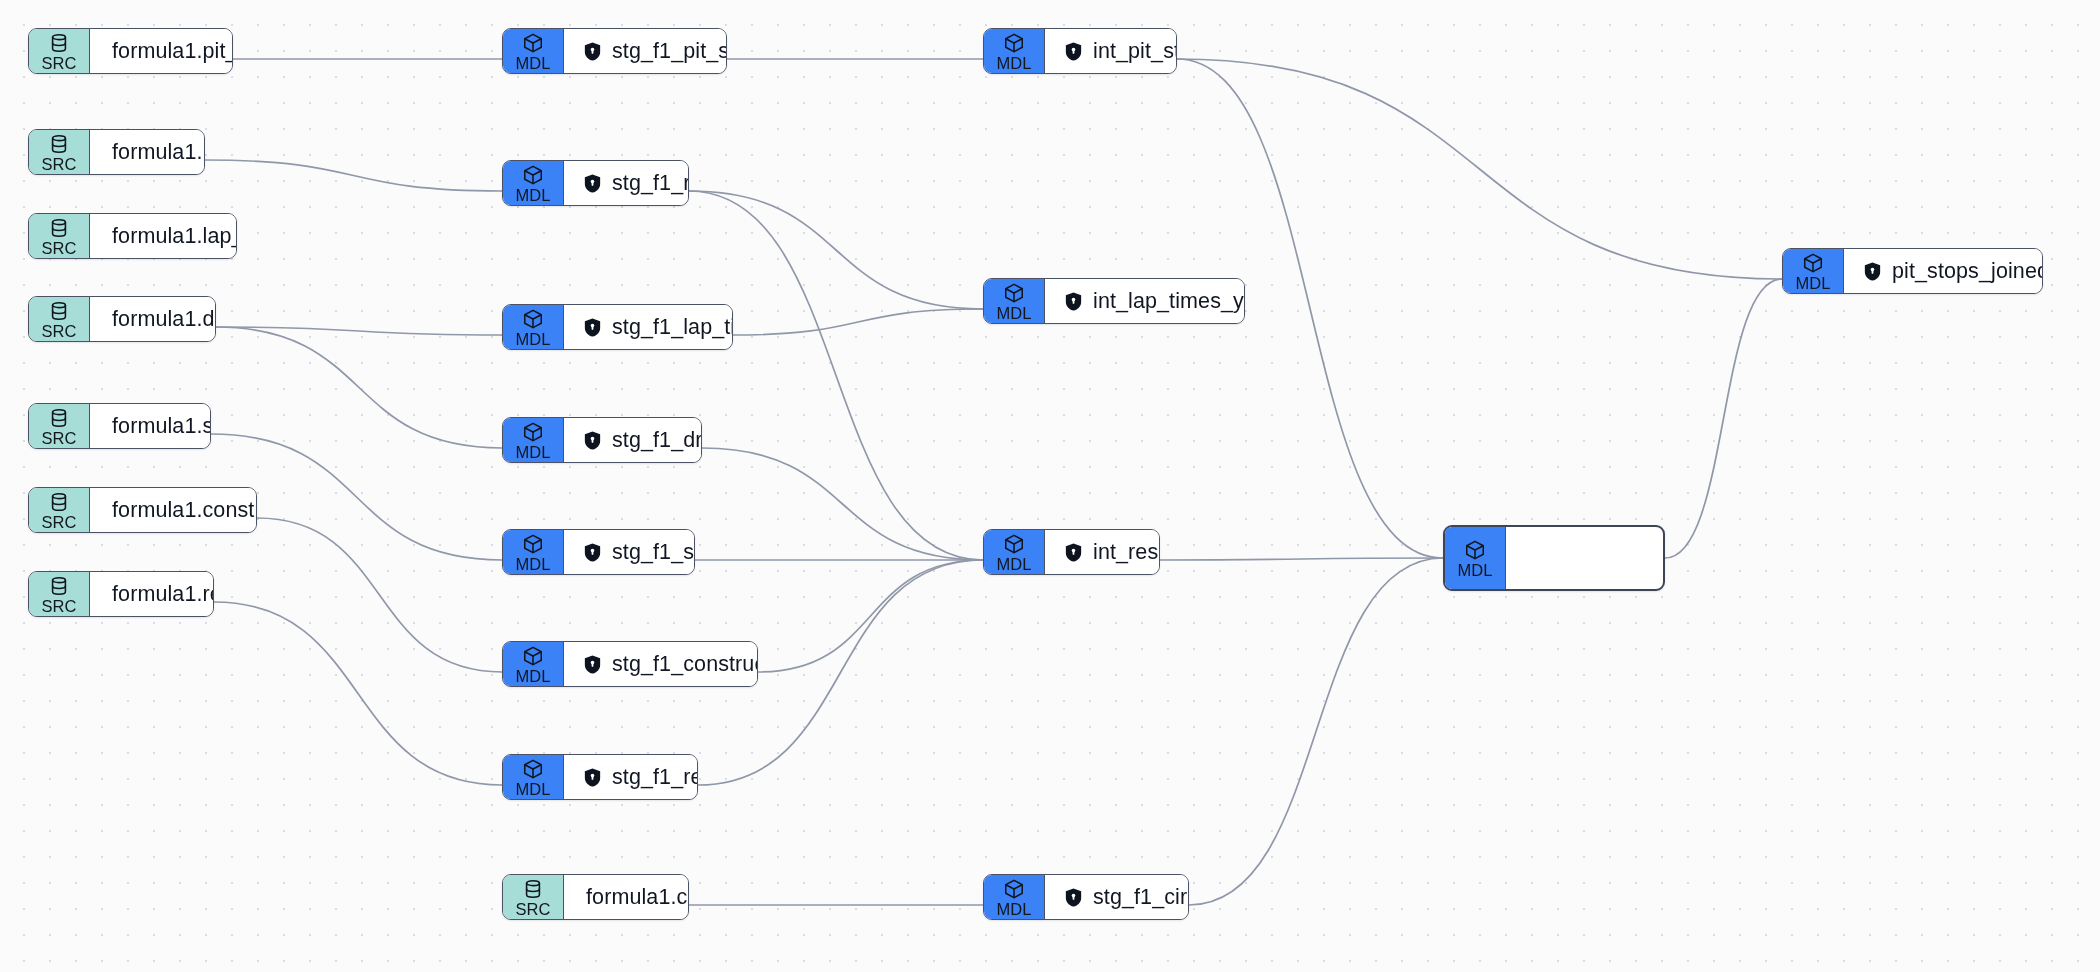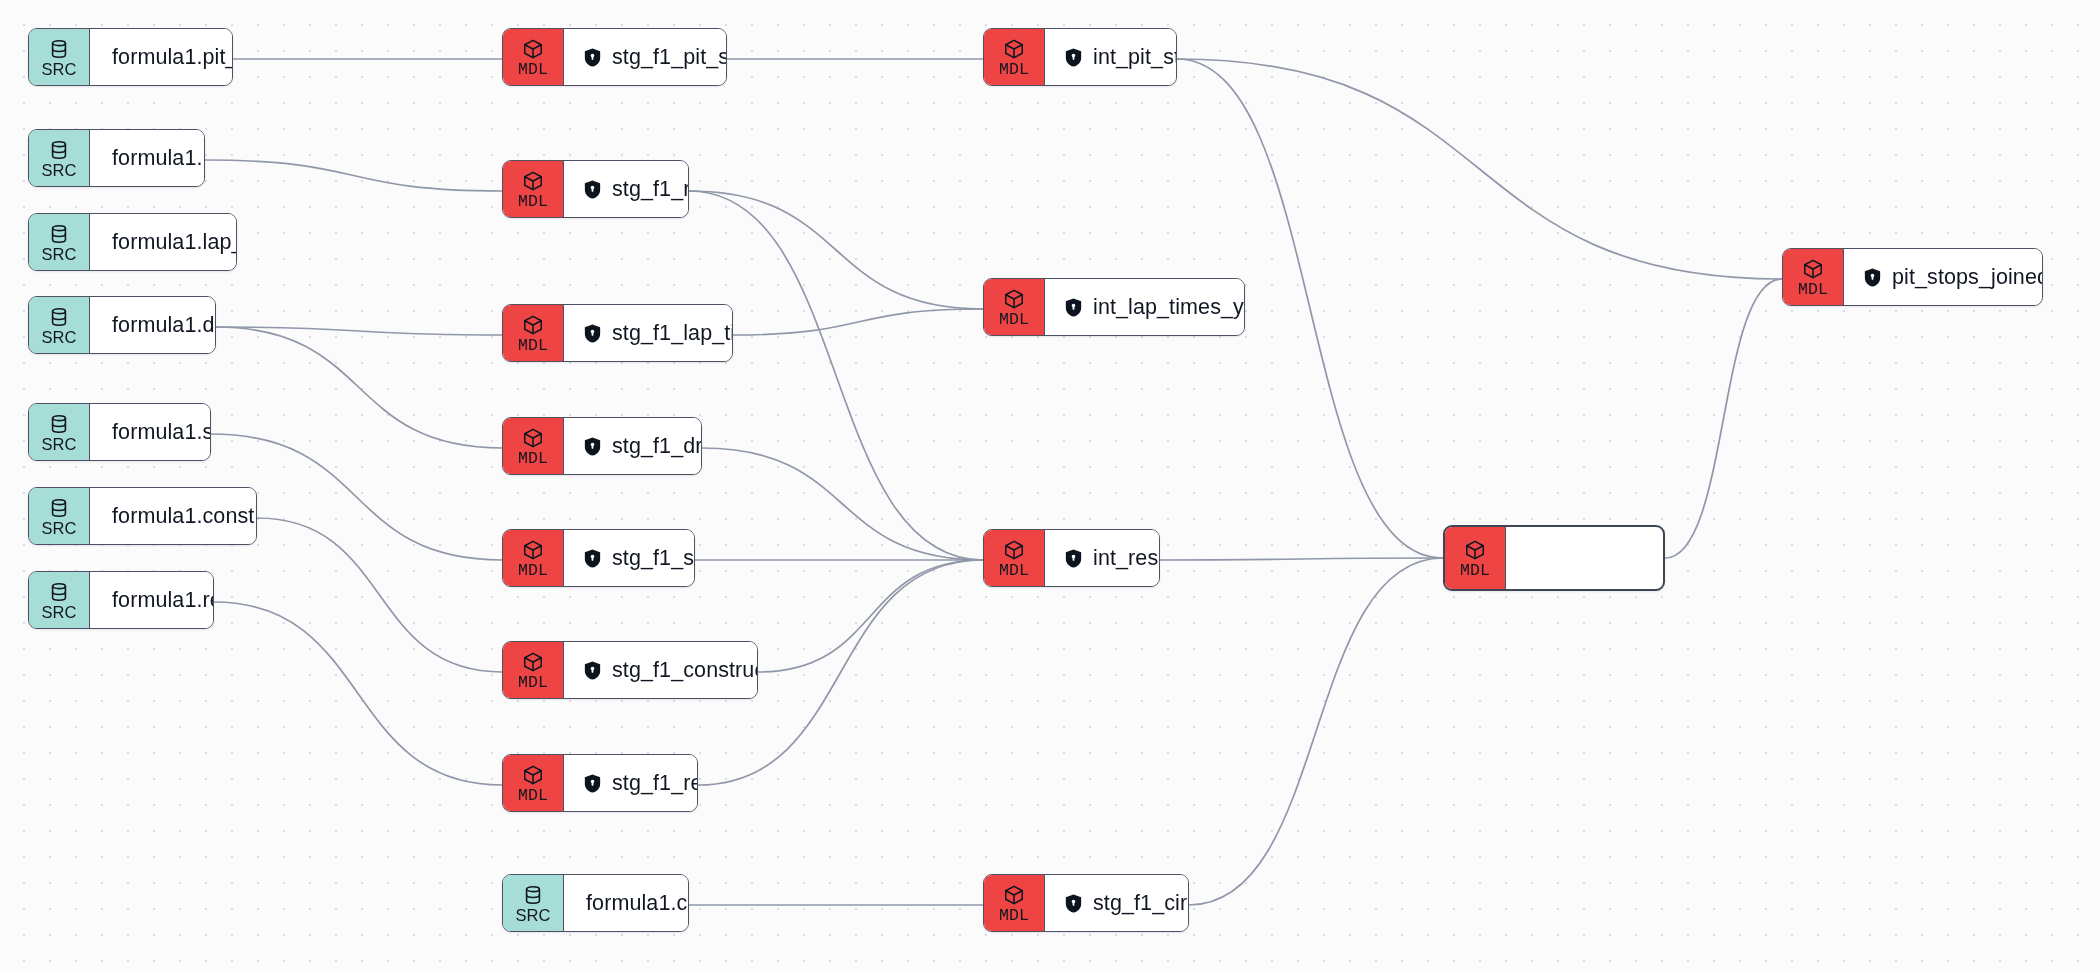--- a/index.html
+++ b/index.html
@@ -24,41 +24,41 @@
   }
   #edge-layer path {
     fill: none;
     stroke: #8f97a8;
     stroke-width: 1.7px;
   }
   .node {
     position: absolute;
     display: flex;
     align-items: stretch;
-    height: 58px;
+    height: 46px;
     border: 1.6px solid #4a5263;
     border-radius: 9px;
     background: #ffffff;
     overflow: hidden;
     box-shadow: 0 1px 2px rgba(20,25,40,0.10);
   }
   .node.sel { border-color: #3e4656; border-width: 2px; height: 66px; }
   .badge {
     width: 61px;
     flex: 0 0 61px;
     display: flex;
     flex-direction: column;
     align-items: center;
     justify-content: center;
     gap: 0px;
     border-right: 1.6px solid #4a5263;
     padding-top: 2px;
   }
   .badge.src { background: #a6ddd7; }
-  .badge.mdl { background: #ef4444; font-family: Liberation Mono, monospace; }
+  .badge.mdl { background: #3b82f6; }
   .badge .glyph { display: block; line-height: 0; }
   .badge .btxt {
     font-size: 16.5px;
     line-height: 17px;
     letter-spacing: 0.1px;
     color: #12161f;
     margin-top: 1px;
   }
   .body {
     flex: 1 1 auto;

